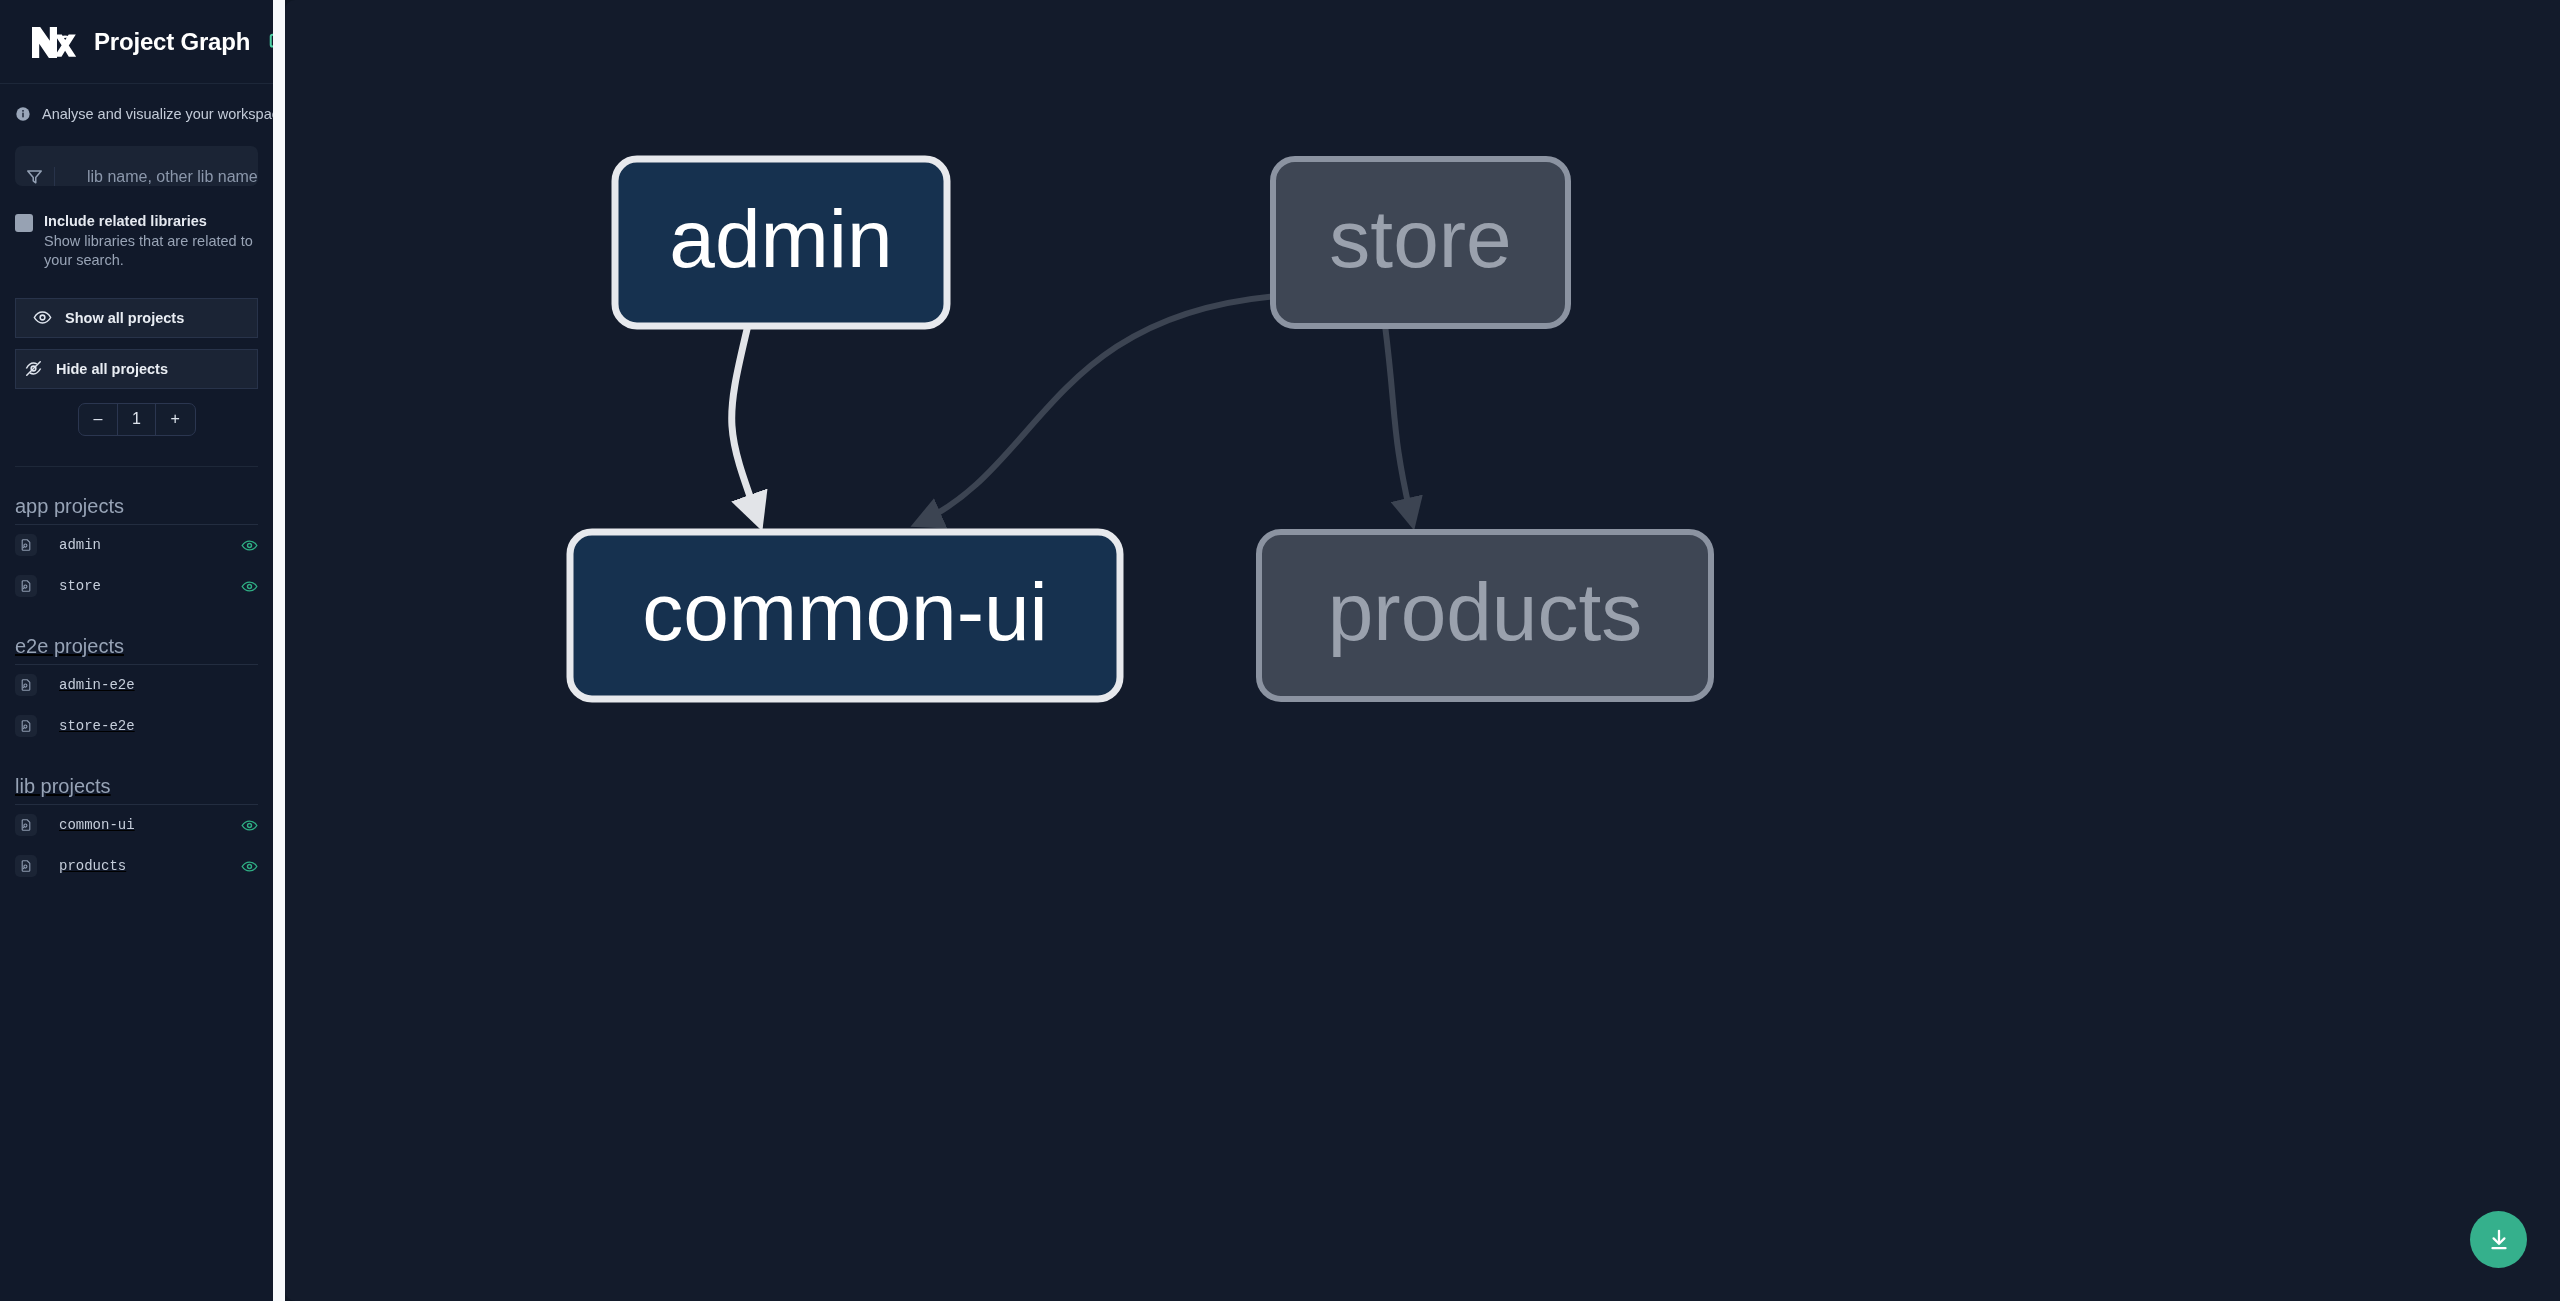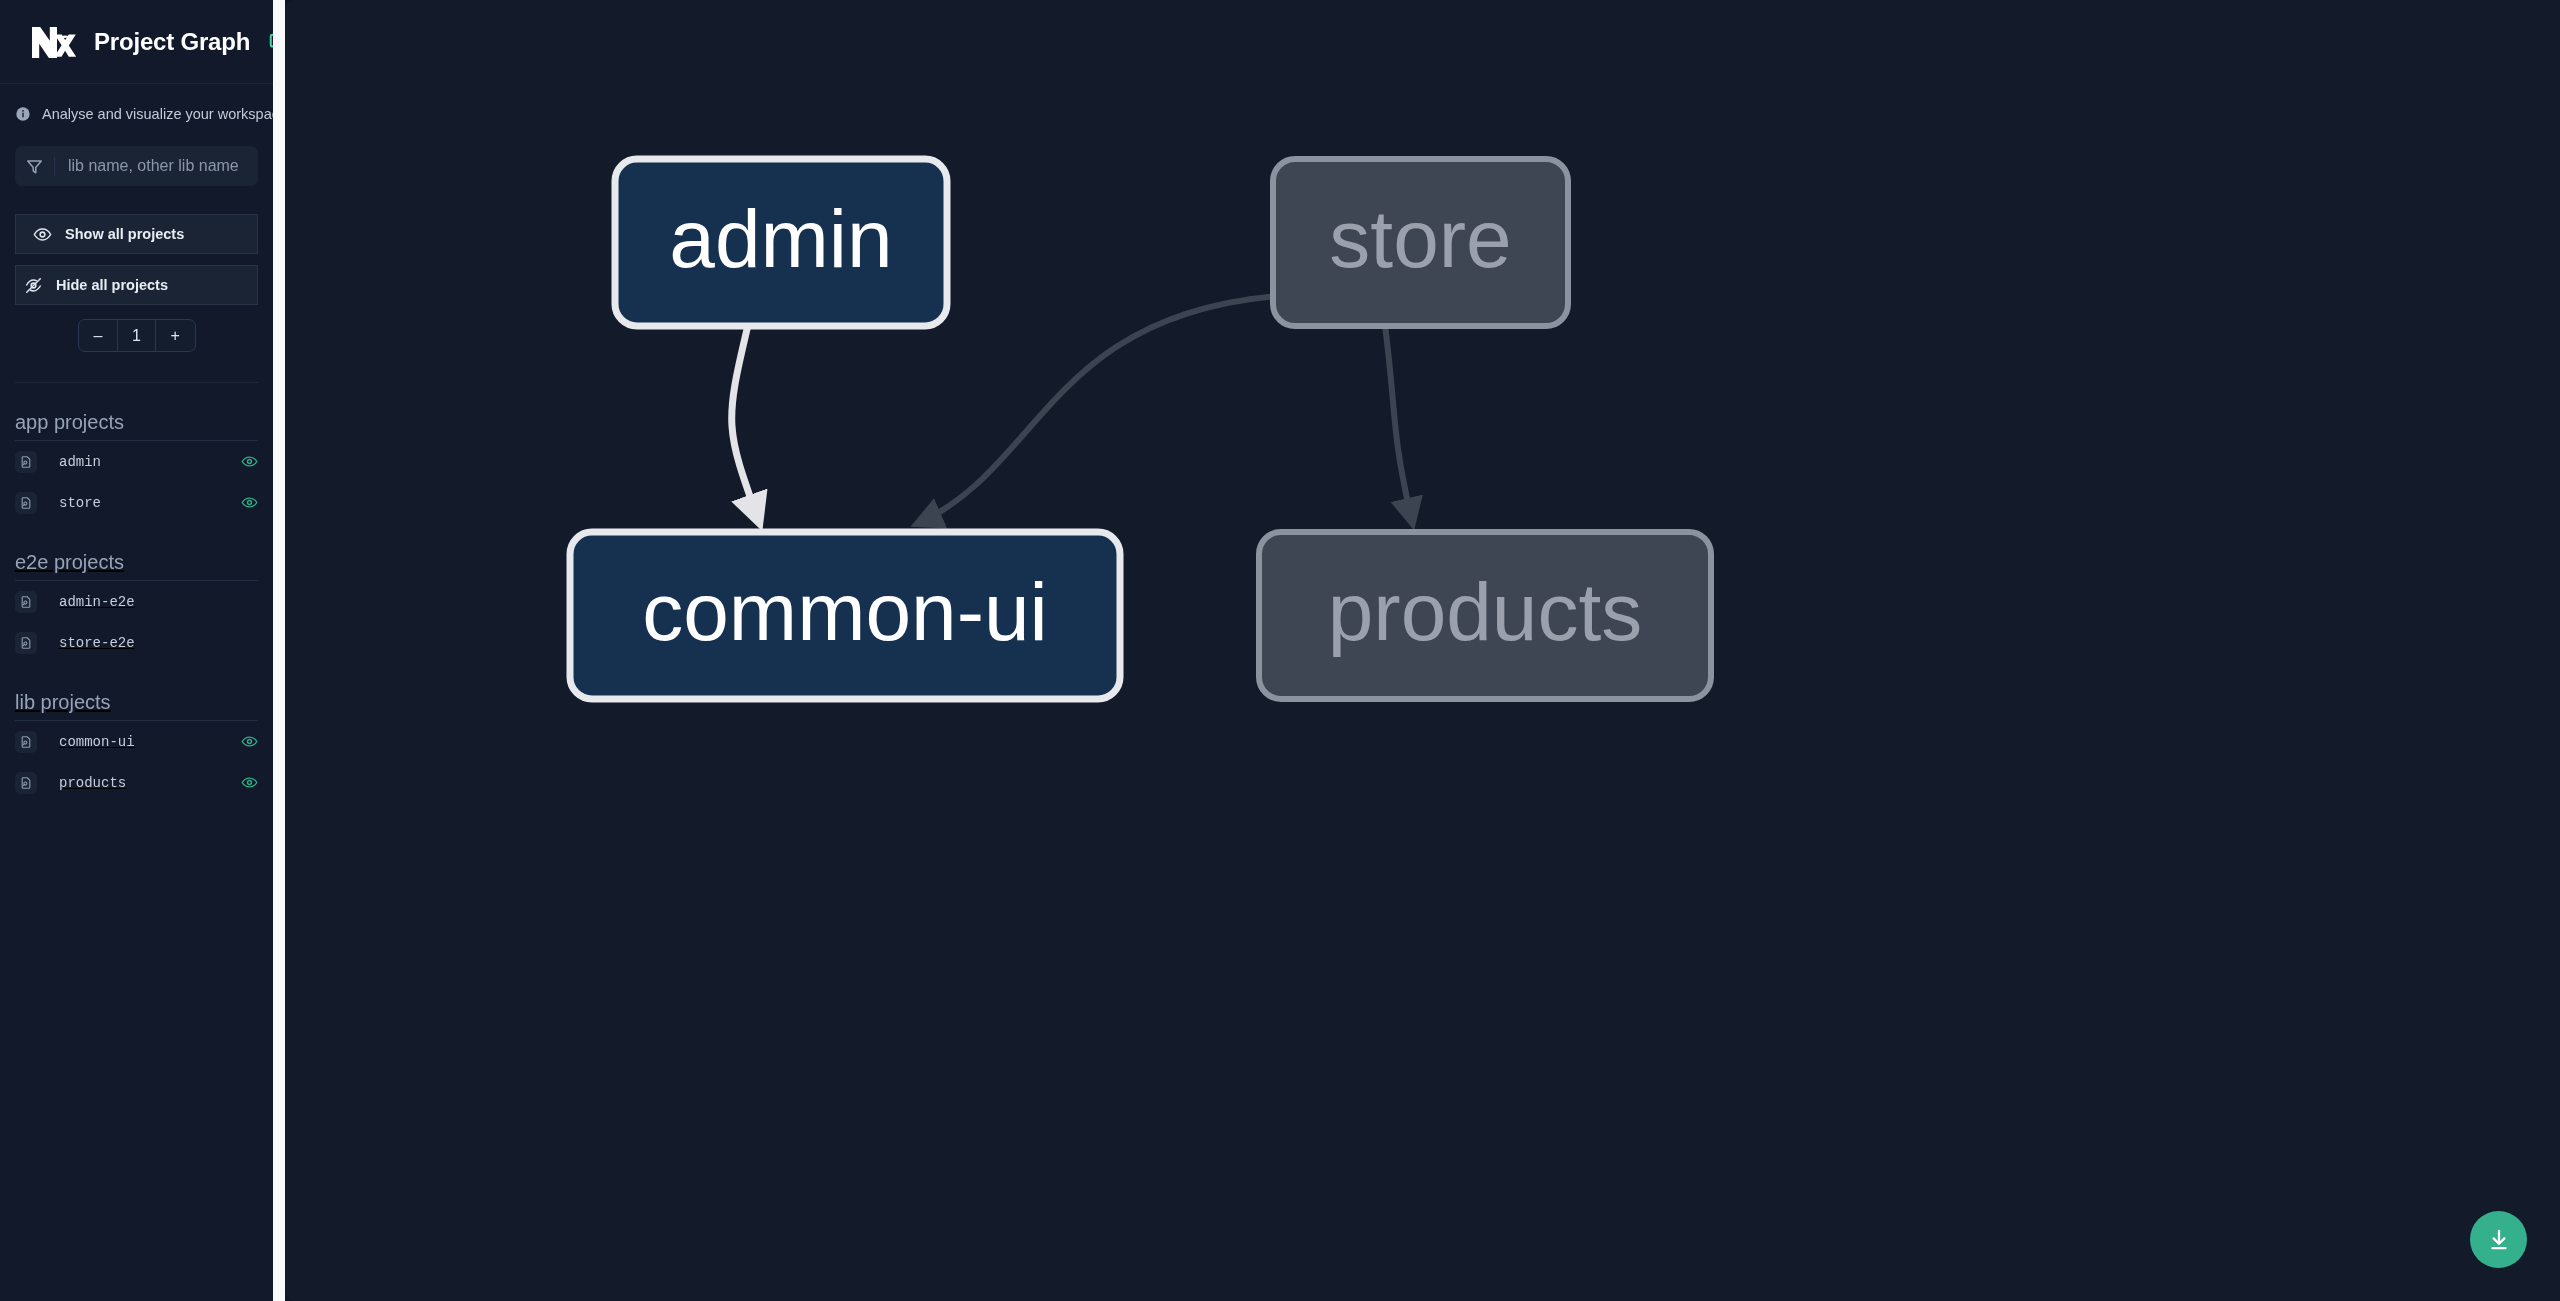--- a/index.html
+++ b/index.html
@@ -70,25 +70,26 @@
   .sb-tagline-text {
     font-size: 14.5px;
     color: #c3cbd8;
     white-space: nowrap;
   }
 
   
   .search-wrap {
     margin: 24px 15px 0 15px;
     display: flex;
-    align-items: center;
+    align-items: flex-end;
     background: #1b2435;
     border-radius: 7px;
     height: 40px;
     overflow: hidden;
+    gap: 19px;
   }
   .search-icon-box {
     width: 40px;
     display: flex;
     align-items: center;
     justify-content: center;
     border-right: 1px solid #28334a;
     color: #93a0b4;
     flex: 0 0 40px;
   }
@@ -318,20 +319,27 @@
 
     <div class="search-wrap">
       <span class="search-icon-box">
         <svg viewBox="0 0 24 24" width="19" height="19" fill="none" stroke="currentColor" stroke-width="1.9" stroke-linejoin="round">
           <polygon points="3.5,5 20.5,5 13.6,13.2 13.6,20 10.4,17.5 10.4,13.2"></polygon>
         </svg>
       </span>
       <input class="search-input" type="text" value="" placeholder="lib name, other lib name" style="">
     </div>
 
+    <div class="check-group">
+      <span class="chk"></span>
+      <span class="chk-texts">
+        <span class="chk-label" style="display:block">Include related libraries</span>
+        <span class="chk-desc" style="display:block">Show libraries that are related to your search.</span>
+      </span>
+    </div>
 
     <div class="sb-btn first">
       <span class="bicon">
         <svg viewBox="0 0 24 24" width="19" height="19" fill="none" stroke="currentColor" stroke-width="1.9">
           <path d="M1.7 12S5.5 5.2 12 5.2 22.3 12 22.3 12 18.5 18.8 12 18.8 1.7 12 1.7 12z"></path>
           <circle cx="12" cy="12" r="3"></circle>
         </svg>
       </span>
       <span class="blabel">Show all projects</span>
     </div>

